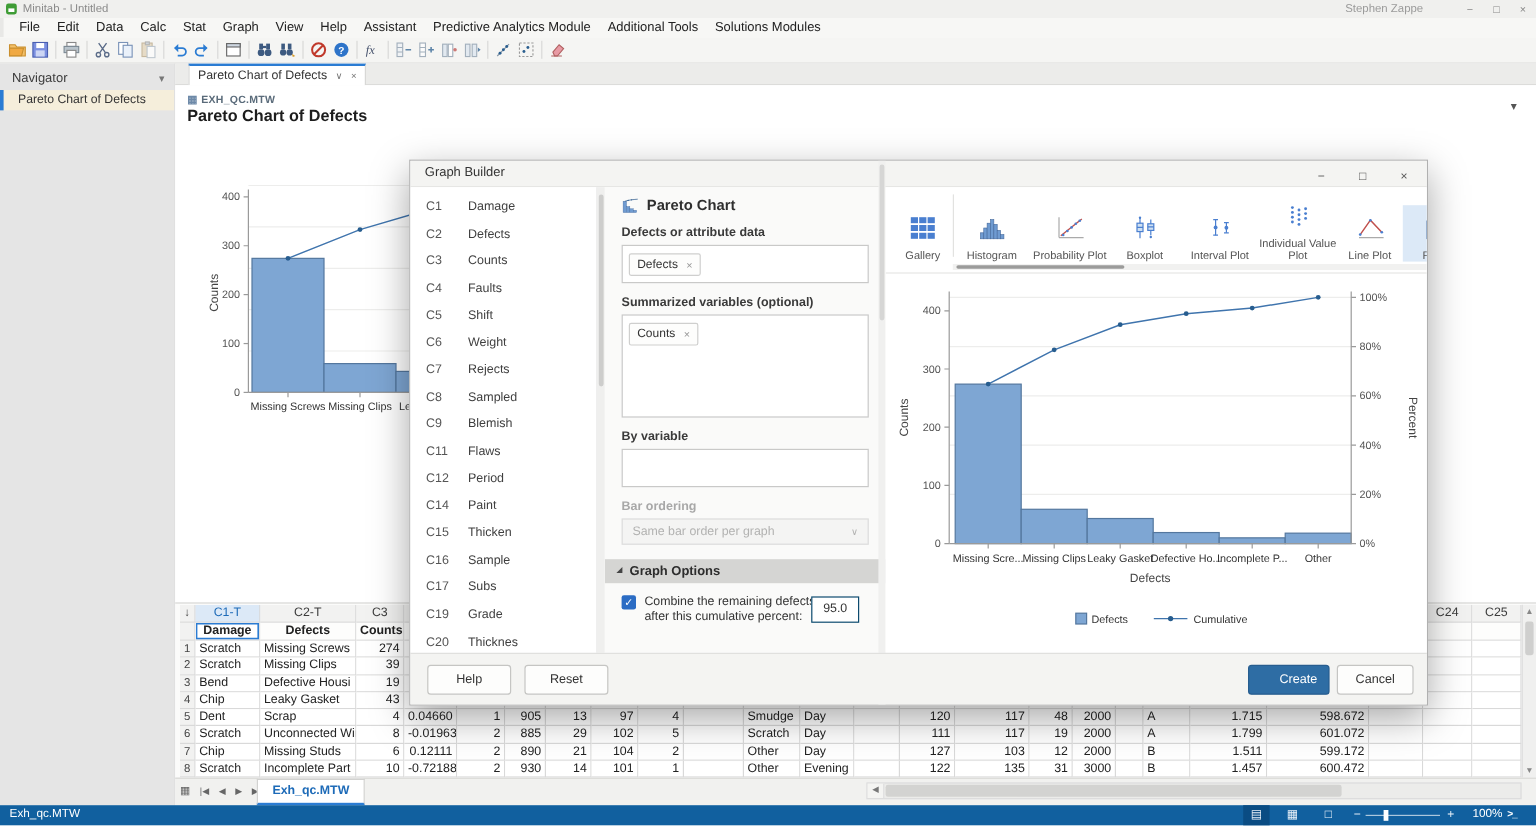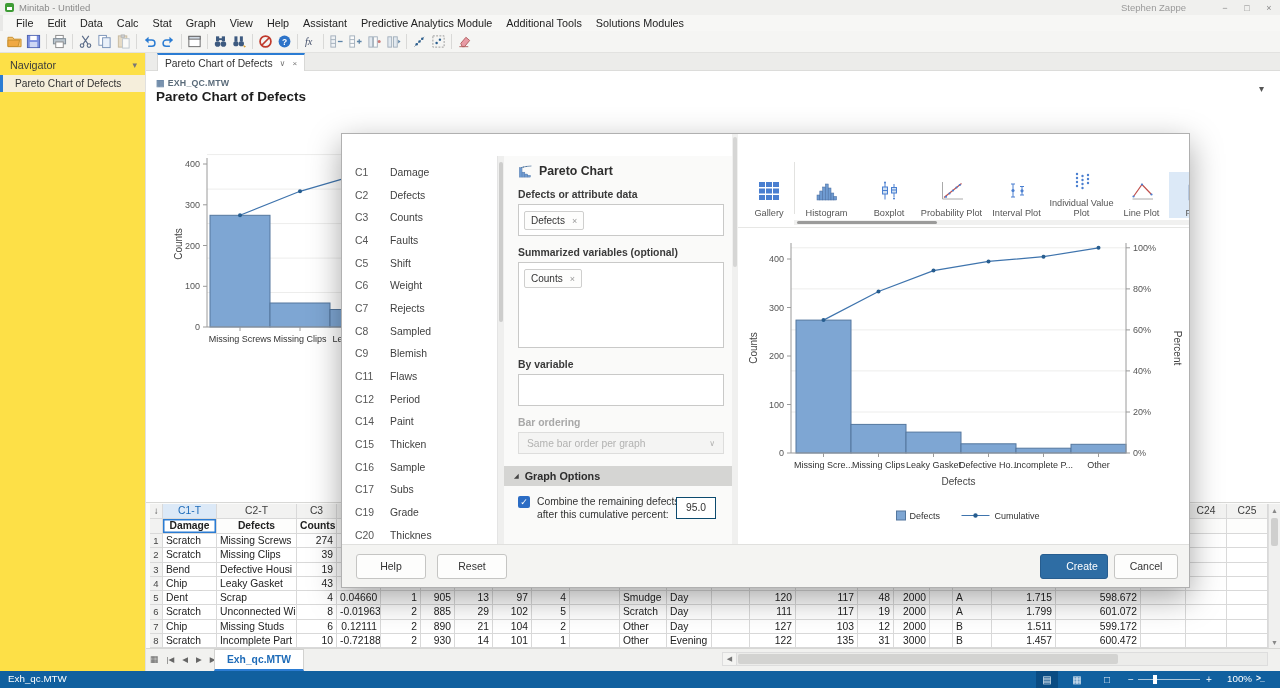--- a/index.html
+++ b/index.html
@@ -18,21 +18,21 @@
   #menubar { position:absolute; left:0; top:15px; width:1280px; height:16px; background:#f7f7f5; display:flex; align-items:center; padding-left:6px; border-left:3px solid #e8e8e6; }
   .menu-item { font-size:10.8px; color:#222; padding:0 7px; line-height:16px; }
 
   
   #toolbar { position:absolute; left:0; top:31px; width:1280px; height:22px; background:#f5f5f3; border-bottom:1px solid #e2e2e0; display:flex; align-items:center; padding-left:5px; }
   .tb-icon { width:19px; height:18px; display:inline-flex; align-items:center; justify-content:center; }
   .tb-icon svg { width:15px; height:15px; }
   .tb-sep { width:1px; height:15px; background:#d9d9d7; margin:0 3px; }
 
   
-  #navigator { position:absolute; left:0; top:53px; width:146px; height:618px; background:#fde047; border-right:1px solid #e0e0e0; }
+  #navigator { position:absolute; left:0; top:53px; width:146px; height:618px; background:#e5e5e5; border-right:1px solid #e0e0e0; }
   #nav-header { height:20px; display:flex; align-items:center; padding:0 8px 0 10px; font-size:10.8px; color:#3c3c3c; margin-top:2px; }
   #nav-header .caret { margin-left:auto; color:#777; font-size:9px; }
   .nav-item { font-size:10.2px; color:#333; padding:2px 4px 2px 12px; line-height:13px; border-left:3px solid transparent; }
   .nav-item.selected { background:#f5eedb; border-left:3px solid #2b7cd3; }
 
   
   #tabbar { position:absolute; left:146px; top:53px; width:1134px; height:18px; background:#ececea; border-bottom:1px solid #dcdcda; }
   #doc-tab { position:absolute; left:11px; top:0; height:18px; background:#fff; border:1px solid #d8d8d6; border-top:2px solid #2b7cd3; border-bottom:none; display:flex; align-items:center; padding:0 7px; }
   #doc-tab .lbl { font-size:10.3px; color:#333; }
   #doc-tab .tctl { font-size:8px; color:#777; margin-left:7px; }
@@ -689,20 +689,28 @@
     <span class="sb-icon" style="left:1096px">□</span>
     <span class="sb-icon" style="left:1120px">−</span>
     <div id="sb-zoomtrack"></div>
     <div id="sb-zoomthumb"></div>
     <span class="sb-icon" style="left:1198px">+</span>
     <span id="sb-zoom">100%</span>
     <span id="sb-cli">&gt;_</span>
   </div>
 
   <div id="dialog">
+    <div id="dlg-title">
+      <span class="t">Graph Builder</span>
+      <span id="dlg-ctls">
+        <span class="winctl">−</span>
+        <span class="winctl">□</span>
+        <span class="winctl">×</span>
+      </span>
+    </div>
 
     <div id="dlg-cols">
         <div class="dlg-col-row">
           <span class="c">C1</span>
           <span class="n">Damage</span>
         </div>
         <div class="dlg-col-row">
           <span class="c">C2</span>
           <span class="n">Defects</span>
         </div>
@@ -853,49 +861,49 @@
                   <rect x="4.8" y="10" width="2.8" height="9"></rect>
                   <rect x="7.6" y="6" width="2.8" height="13"></rect>
                   <rect x="10.4" y="3" width="2.8" height="16"></rect>
                   <rect x="13.2" y="7" width="2.8" height="12"></rect>
                   <rect x="16" y="12" width="2.8" height="7"></rect>
                   <rect x="18.8" y="15.5" width="2.8" height="3.5"></rect>
                 </g>
               </svg></span>
             <div class="lbl">Histogram</div>
           </div>
+          <div class="gal-item" style="width: 65px;">
+            <span><svg viewBox="0 0 24 20">
+                <line x1="2.5" y1="18" x2="2.5" y2="1" stroke="#aaa"></line>
+                <line x1="2.5" y1="18" x2="23" y2="18" stroke="#aaa"></line>
+                <line x1="4" y1="16.5" x2="21.5" y2="2.5" stroke="#c0504d" stroke-width="1.2"></line>
+                <g fill="#4a7fd0">
+                  <circle cx="6" cy="15.8" r="1.1"></circle>
+                  <circle cx="9.5" cy="12.5" r="1.1"></circle>
+                  <circle cx="13" cy="9.5" r="1.1"></circle>
+                  <circle cx="16.5" cy="6.5" r="1.1"></circle>
+                  <circle cx="19.8" cy="4" r="1.1"></circle>
+                </g>
+              </svg></span>
+            <div class="lbl">Probability Plot</div>
+          </div>
           <div class="gal-item" style="width: 60px;">
             <span><svg viewBox="0 0 24 20">
                 <g stroke="#4a7fd0" fill="#cfe0f2">
                   <line x1="8" y1="1.5" x2="8" y2="18.5"></line>
                   <rect x="5.5" y="6" width="5" height="7"></rect>
                   <line x1="5.5" y1="9.5" x2="10.5" y2="9.5"></line>
                   <line x1="17" y1="3" x2="17" y2="16"></line>
                   <rect x="14.5" y="6.5" width="5" height="5.5"></rect>
                   <line x1="14.5" y1="9" x2="19.5" y2="9"></line>
                 </g>
                 <circle cx="8" cy="1.5" r="1" fill="#4a7fd0"></circle>
                 <circle cx="17" cy="17.5" r="1" fill="#4a7fd0"></circle>
               </svg></span>
             <div class="lbl">Boxplot</div>
-          </div>
-          <div class="gal-item" style="width: 65px;">
-            <span><svg viewBox="0 0 24 20">
-                <line x1="2.5" y1="18" x2="2.5" y2="1" stroke="#aaa"></line>
-                <line x1="2.5" y1="18" x2="23" y2="18" stroke="#aaa"></line>
-                <line x1="4" y1="16.5" x2="21.5" y2="2.5" stroke="#c0504d" stroke-width="1.2"></line>
-                <g fill="#4a7fd0">
-                  <circle cx="6" cy="15.8" r="1.1"></circle>
-                  <circle cx="9.5" cy="12.5" r="1.1"></circle>
-                  <circle cx="13" cy="9.5" r="1.1"></circle>
-                  <circle cx="16.5" cy="6.5" r="1.1"></circle>
-                  <circle cx="19.8" cy="4" r="1.1"></circle>
-                </g>
-              </svg></span>
-            <div class="lbl">Probability Plot</div>
           </div>
           <div class="gal-item" style="width: 65px;">
             <span><svg viewBox="0 0 24 20">
                 <g stroke="#4a7fd0">
                   <line x1="8" y1="3" x2="8" y2="16"></line>
                   <line x1="6" y1="3" x2="10" y2="3"></line>
                   <line x1="6" y1="16" x2="10" y2="16"></line>
                   <line x1="17" y1="5.5" x2="17" y2="14"></line>
                   <line x1="15" y1="5.5" x2="19" y2="5.5"></line>
                   <line x1="15" y1="14" x2="19" y2="14"></line>

